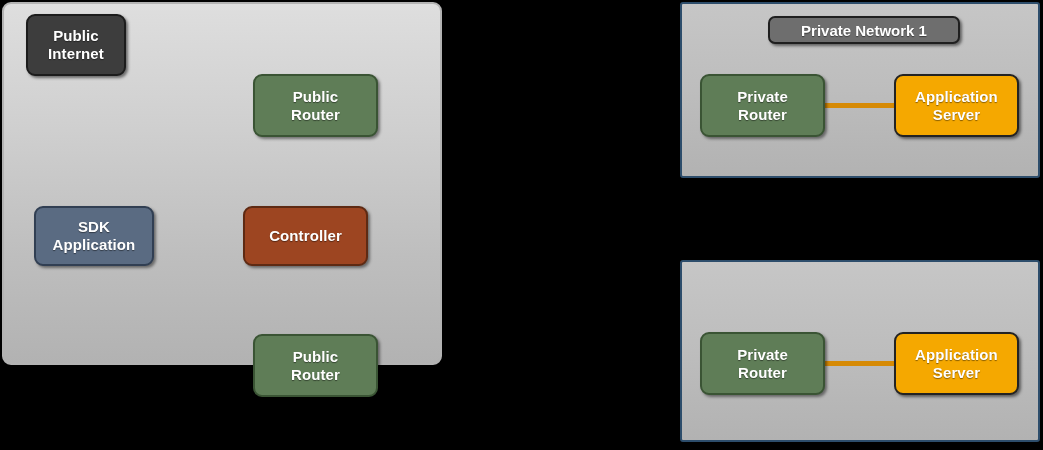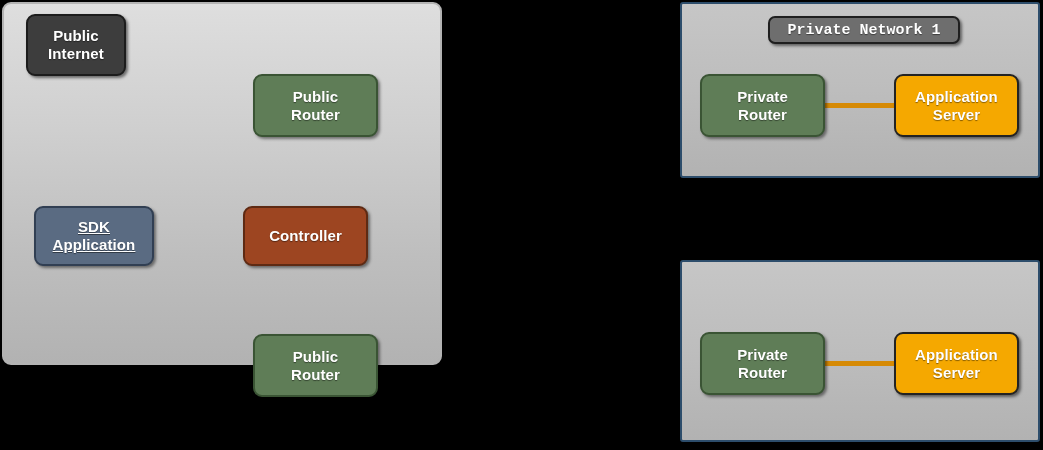--- a/index.html
+++ b/index.html
@@ -117,29 +117,29 @@
 </head>
 <body>
 
 <div id="stage">
 
   <div class="panel panel-public" id="public-zone-panel">
       <div class="node node-internet" style="left: 22px; top: 10px; width: 100px; height: 62px;">Public
 Internet</div>
       <div class="node node-router" style="left: 249px; top: 70px; width: 125px; height: 63px;">Public
 Router</div>
-      <div class="node node-sdk" style="left: 30px; top: 202px; width: 120px; height: 60px; text-decoration: underline;">SDK
+      <div class="node node-sdk" style="left: 30px; top: 202px; width: 120px; height: 60px;">SDK
 Application</div>
       <div class="node node-controller" style="left: 239px; top: 202px; width: 125px; height: 60px;">Controller</div>
       <div class="node node-router" style="left: 249px; top: 330px; width: 125px; height: 63px;">Public
 Router</div>
     </div>
 
   <div class="panel panel-private panel-private-1" id="private-network-1-panel">
-      <div class="net-title" style="left: 86px; top: 12px; width: 192px; height: 28px; font-family: Liberation Mono, monospace;">Private Network 1</div>
+      <div class="net-title" style="left: 86px; top: 12px; width: 192px; height: 28px;">Private Network 1</div>
       <div class="link" style="left: 141px; top: 99px; width: 73px;"></div>
       <div class="node node-router" style="left: 18px; top: 70px; width: 125px; height: 63px;">Private
 Router</div>
       <div class="node node-appserver" style="left: 212px; top: 70px; width: 125px; height: 63px;">Application
 Server</div>
     </div>
 
   <div class="panel panel-private panel-private-2" id="private-network-2-panel">
       <div class="link" style="left: 141px; top: 99px; width: 73px;"></div>
       <div class="node node-router" style="left: 18px; top: 70px; width: 125px; height: 63px;">Private

